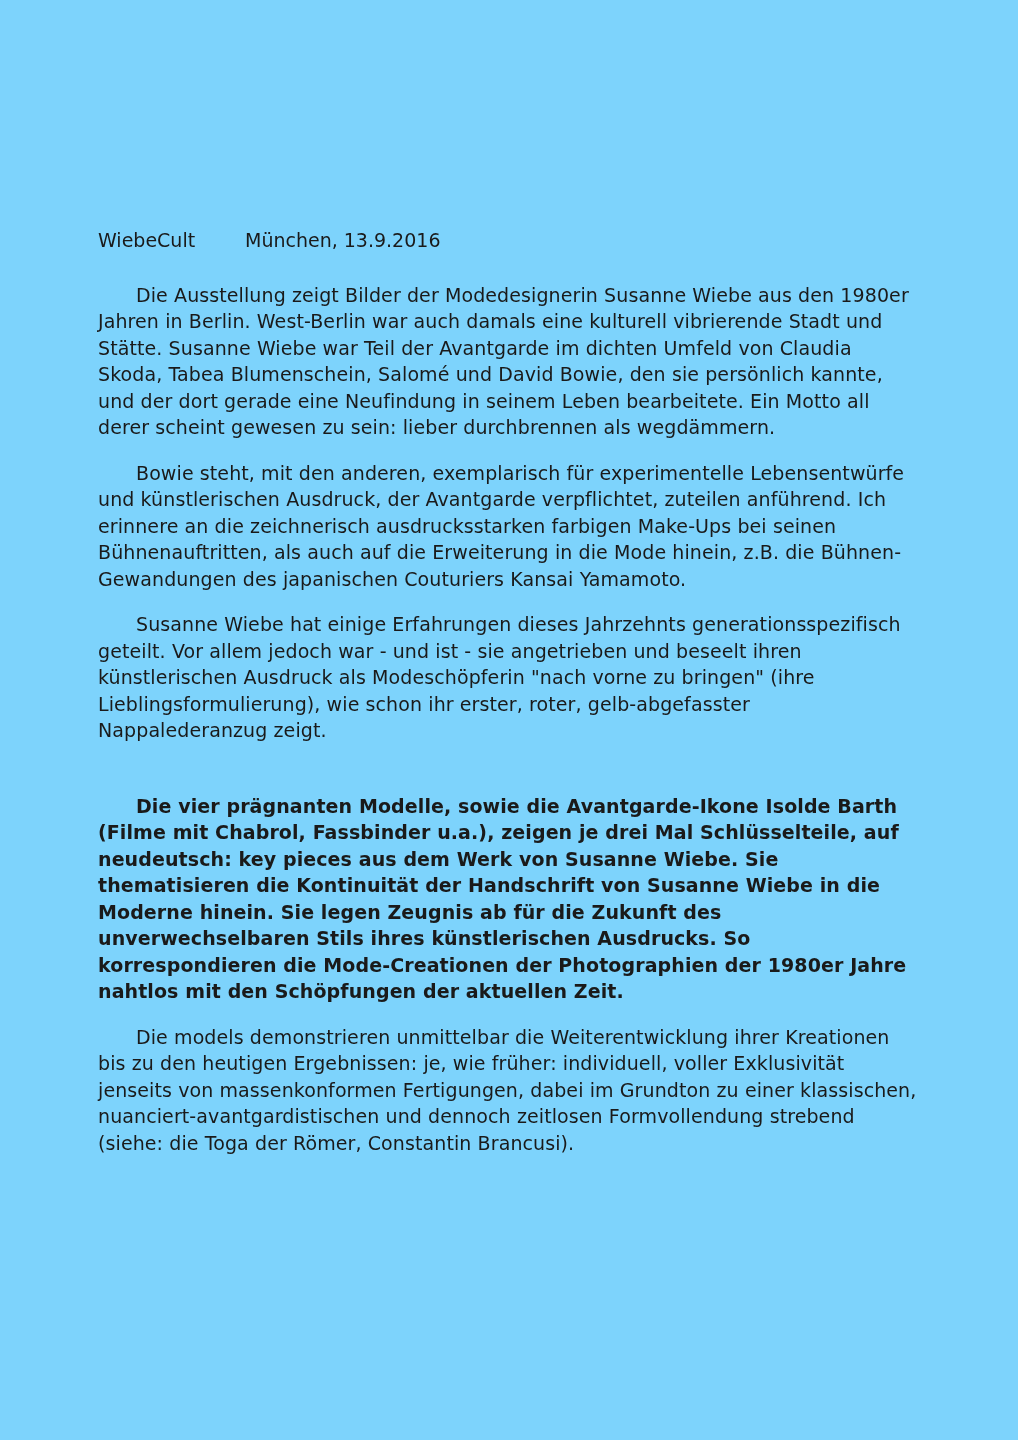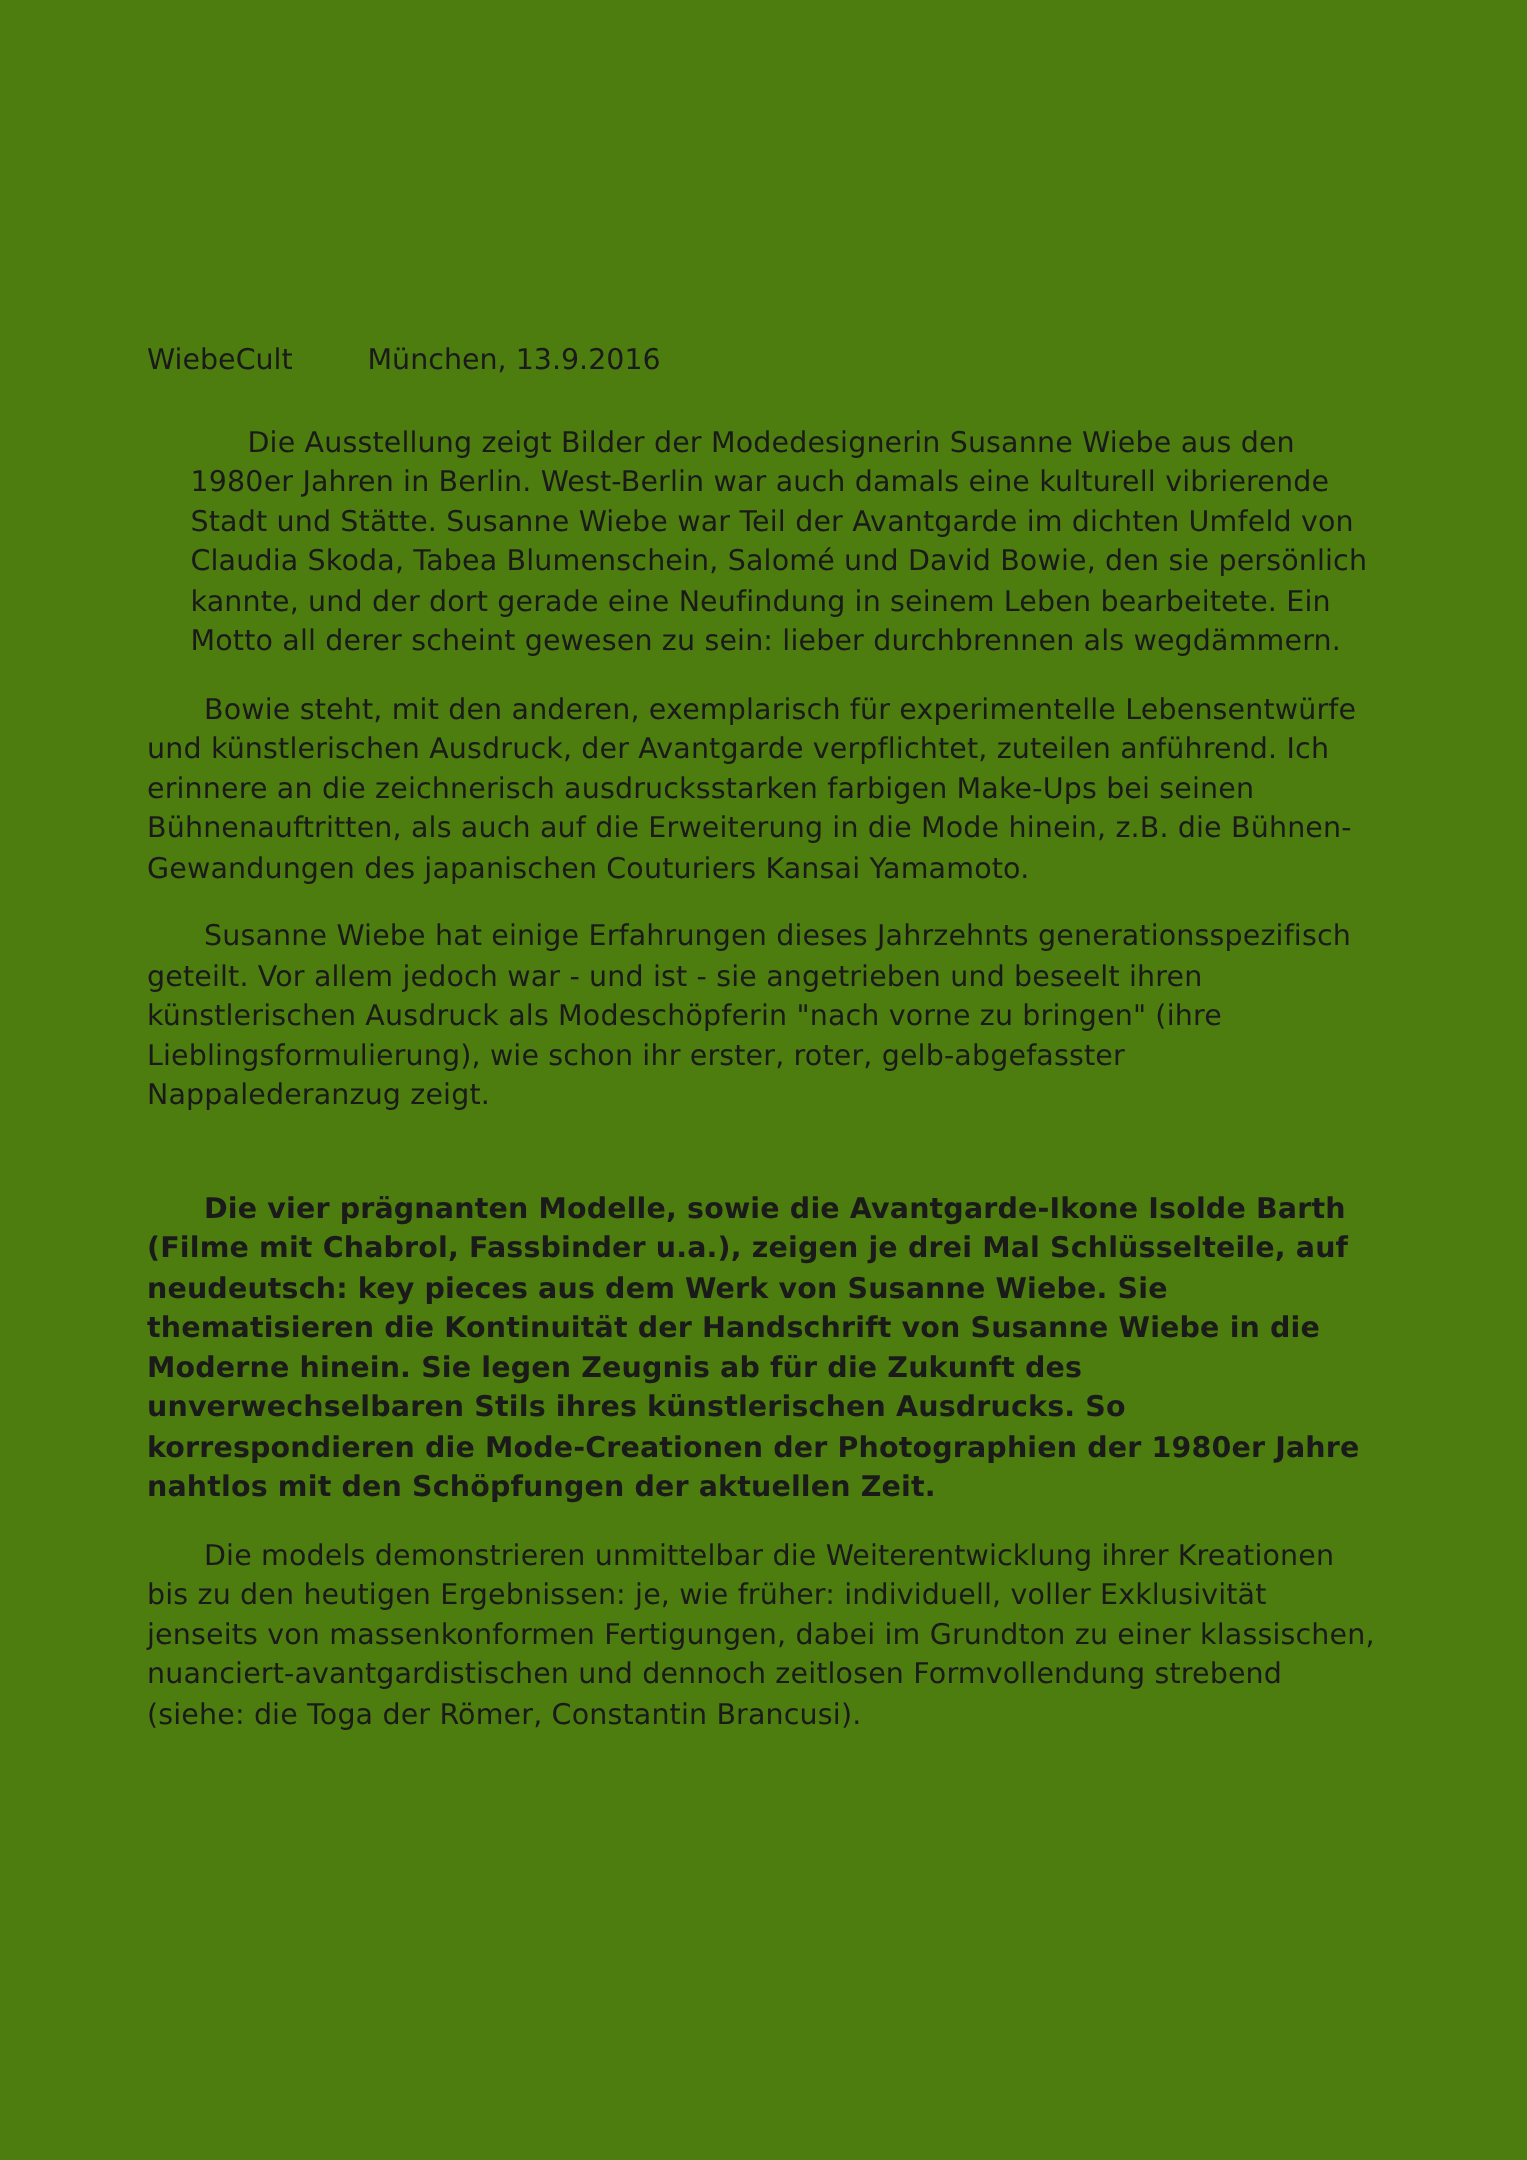--- a/index.html
+++ b/index.html
@@ -12,21 +12,21 @@
     height: 1440px;
     overflow: hidden;
     font-family: "DejaVu Sans", "Liberation Sans", sans-serif;
     color: #1a1a1a;
   }
   .page {
     box-sizing: border-box;
     width: 1018px;
     height: 1440px;
     padding: 227px 94px 0 98px;
-    background: #4d7c0f;
+    background: #7dd3fc;
   }
   .header-line {
     font-size: 19px;
     line-height: 26.5px;
     white-space: nowrap;
   }
   .sender {
     display: inline-block;
     min-width: 147px;
   }
@@ -35,21 +35,20 @@
   }
   p.para {
     margin: 19px 0 0 0;
     font-size: 19px;
     line-height: 26.5px;
     text-indent: 38px;
     letter-spacing: 0.1px;
   }
   p.para.first {
     margin-top: 28px;
-    margin-left: 29px;
   }
   p.para.extra-gap {
     margin-top: 49px;
     font-weight: bold;
   }
 </style>
 </head>
 <body>
 
 <div class="page">

